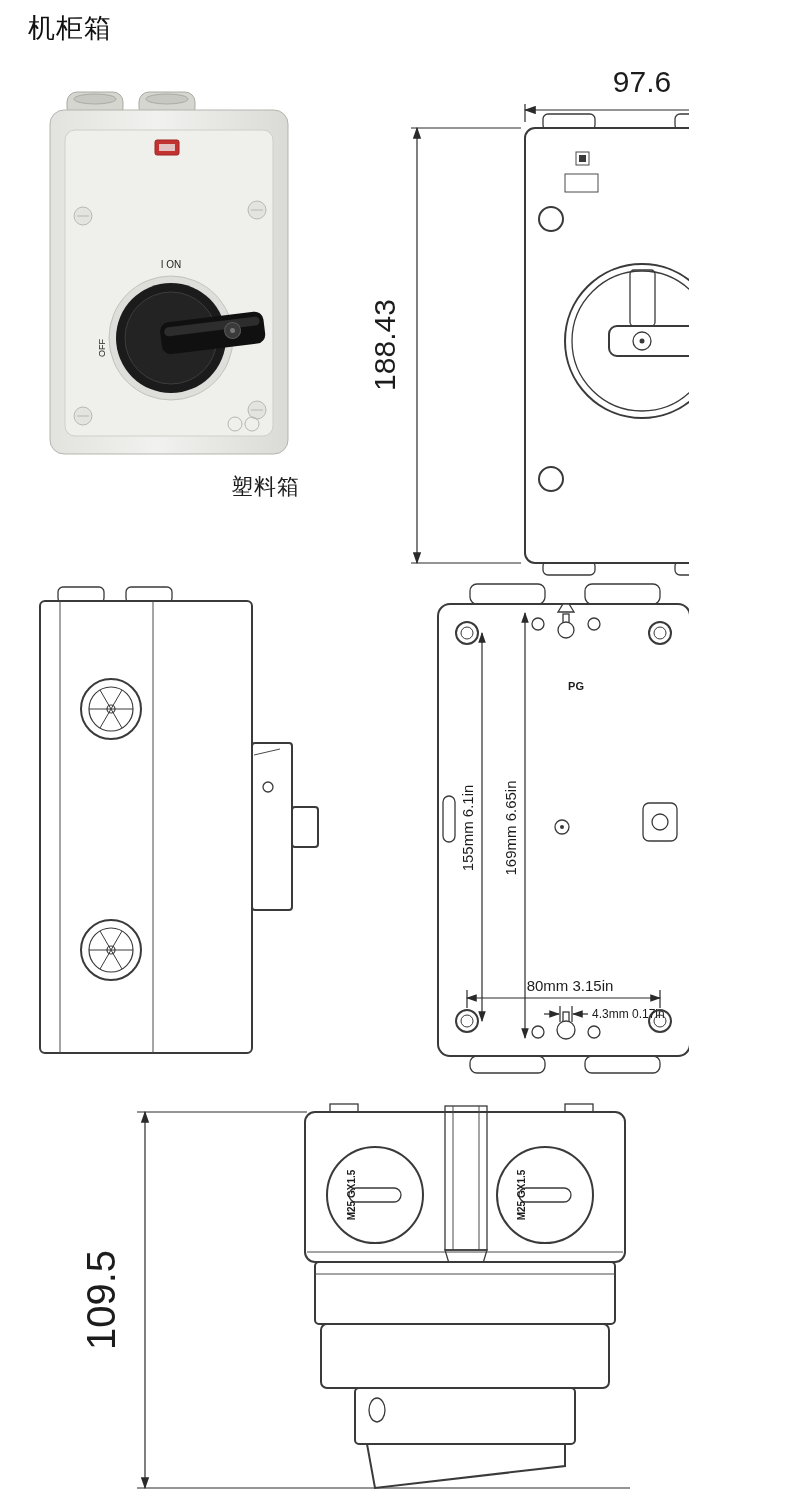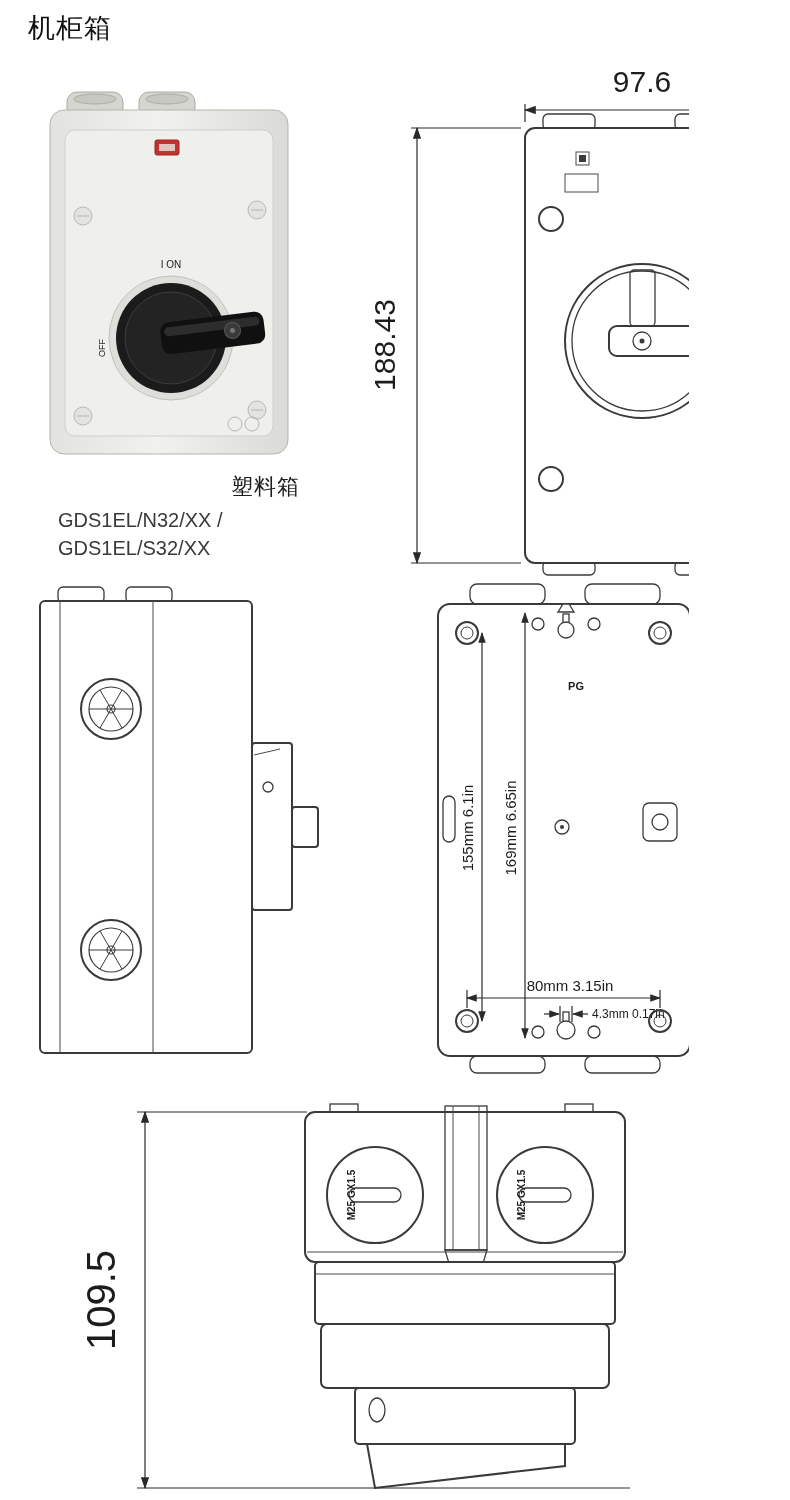--- a/index.html
+++ b/index.html
@@ -89,24 +89,20 @@
 
     <text x="70" y="262" font-size="9" fill="#666" transform="rotate(-90 70 262)" text-anchor="middle">OFF</text>
 
     <g fill="none" stroke="#b6b6b0">
       <circle cx="200" cy="338" r="7"></circle>
         <circle cx="217" cy="338" r="7"></circle>
     </g>
   </svg>
 
   <div class="caption">塑料箱</div>
-  <div class="models">
-    <div>GDS1EL/N32/XX /</div>
-    <div>GDS1EL/S32/XX</div>
-  </div>
 
   <svg class="front" width="400" height="525" viewBox="0 0 400 525">
     <defs>
       <marker id="arrF" viewBox="0 0 10 7" refX="9" refY="3.5" markerWidth="10" markerHeight="7" orient="auto-start-reverse">
         <path d="M0,0 L10,3.5 L0,7 Z" fill="#2a2a2a"></path>
       </marker>
     </defs>
 
     <g>
       <text class="dimtext" x="267" y="34" font-size="30" text-anchor="middle">97.6</text>

